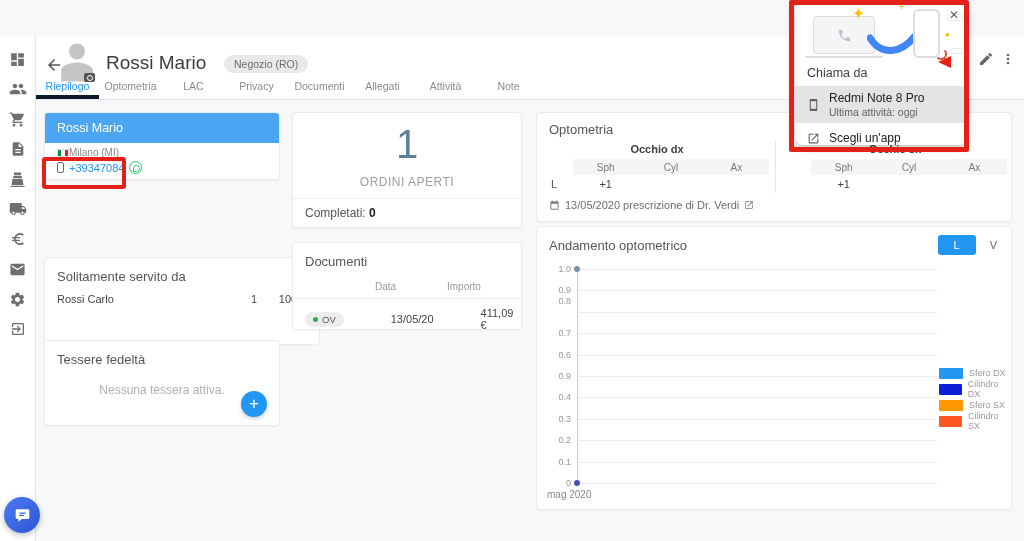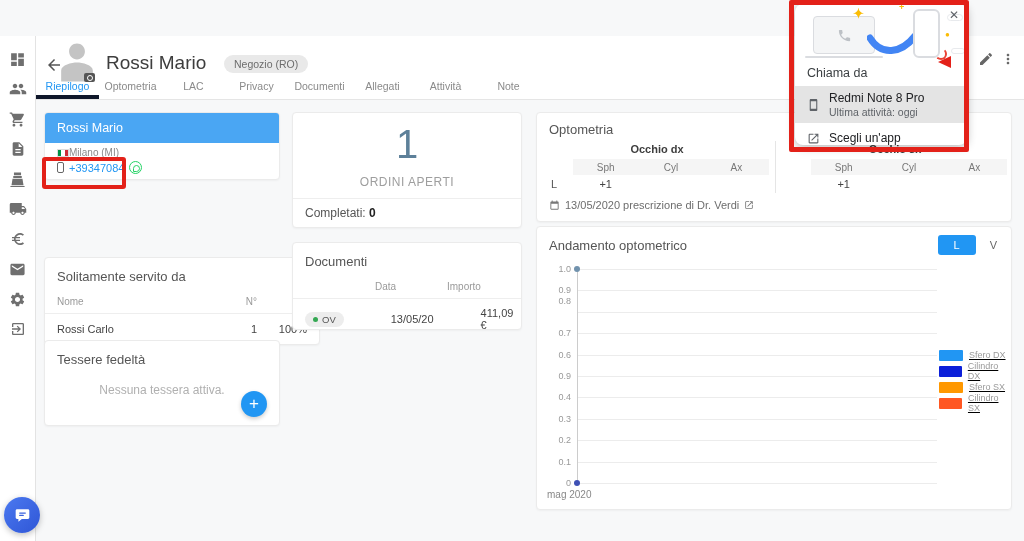--- a/index.html
+++ b/index.html
@@ -97,21 +97,21 @@
   #card-chart { left:536px; top:226px; width:476px; height:284px; }
   .lv-toggle { position:absolute; right:14px; top:8px; display:flex; align-items:center; gap:14px; }
   .btn-l { width:38px; height:20px; background:#2196f3; color:#fff; font-size:11px; text-align:center; line-height:20px; border-radius:3px; cursor:pointer; }
   .btn-v { font-size:11px; color:#666; cursor:pointer; }
   .plot { position:absolute; left:8px; top:38px; width:400px; height:240px; }
   .gridline { position:absolute; left:32px; width:360px; height:1px; background:#ececec; }
   .ytick { position:absolute; left:0; width:26px; text-align:right; font-size:9px; color:#999; }
   .yaxis { position:absolute; left:32px; top:4px; width:1px; height:214px; background:#ccc; }
   .dot { position:absolute; width:6px; height:6px; border-radius:50%; left:29px; }
   .xlabel { position:absolute; left:2px; top:224px; font-size:10px; color:#888; }
-  .legend { position:absolute; left:402px; top:120px;text-decoration:underline; }
+  .legend { position:absolute; left:402px; top:138px; }
   .legend-row { display:flex; align-items:center; gap:6px; height:16px; }
   .legend-swatch { width:24px; height:11px; border-radius:1px; }
   .legend-label { font-size:9px; color:#9a9a9a; }
 
   
   .popup { position:absolute; left:795px; top:4px; width:172px; height:141px; background:#fff; border-radius:8px; box-shadow:0 2px 10px rgba(0,0,0,.3); z-index:50; overflow:hidden; }
   .illu { position:relative; height:58px; }
   .laptop { position:absolute; left:18px; top:12px; width:62px; height:38px; background:#f4f5f6; border:1.5px solid #dadce0; border-radius:4px; display:flex; align-items:center; justify-content:center; }
   .laptop svg { fill:#bdc1c6; }
   .desk { position:absolute; left:10px; top:52px; width:78px; height:2px; background:#dadce0; border-radius:1px; }
@@ -296,25 +296,20 @@
         </svg>
       <span>13/05/2020 prescrizione di Dr. Verdi</span>
       <svg width="10" height="10" viewBox="0 0 24 24">
           <path d="M19 19H5V5h7V3H5c-1.11 0-2 .9-2 2v14c0 1.1.89 2 2 2h14c1.1 0 2-.9 2-2v-7h-2v7zM14 3v2h3.59l-9.83 9.83 1.41 1.41L19 6.41V10h2V3h-7z"></path>
         </svg>
     </div>
   </div>
 
   <div class="card" id="card-served">
     <div class="card-title">Solitamente servito da</div>
-    <div class="tbl-head">
-      <div class="fx1">Nome</div>
-      <div class="w40">N°</div>
-      <div class="w50">%</div>
-    </div>
     <div class="tbl-row">
       <div class="fx1">Rossi Carlo</div>
       <div class="w40">1</div>
       <div class="w50">100%</div>
     </div>
   </div>
 
   <div class="card" id="card-docs">
     <div class="card-title">Documenti</div>
     <div class="doc-head">

